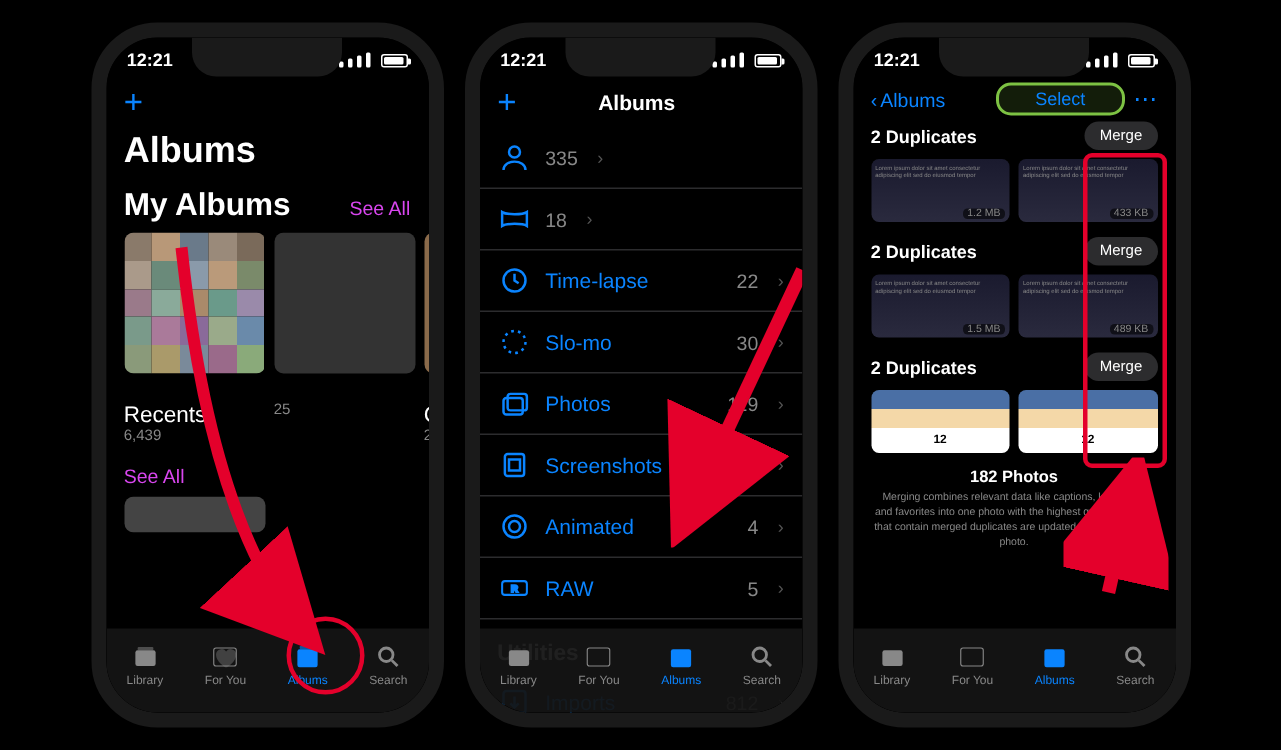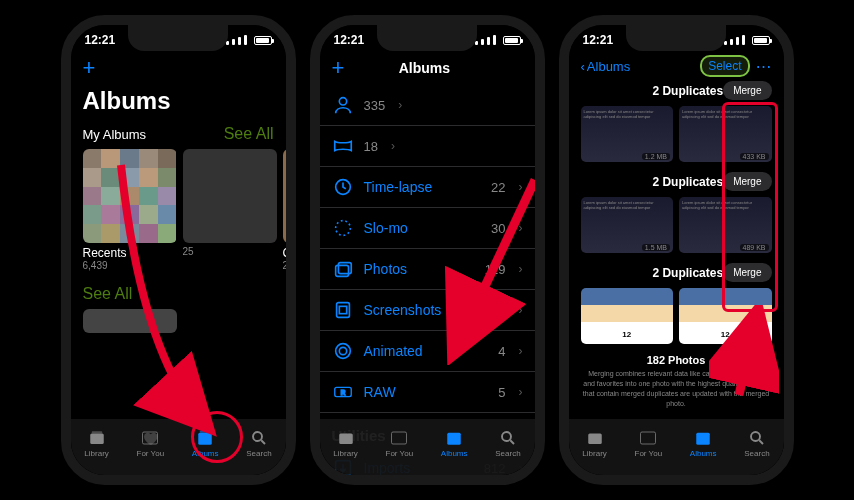--- a/index.html
+++ b/index.html
@@ -12,52 +12,52 @@
 .sig i{width:3px;background:#fff;border-radius:1px}
 .sig i:nth-child(1){height:4px}.sig i:nth-child(2){height:6px}.sig i:nth-child(3){height:8px}.sig i:nth-child(4){height:10px}
 .batt{width:18px;height:9px;border:1px solid #fff;border-radius:2px;margin-left:3px;position:relative}
 .batt::after{content:"";position:absolute;right:-3px;top:2px;width:2px;height:4px;background:#fff;border-radius:0 1px 1px 0}
 .batt i{display:block;width:13px;height:5px;background:#fff;margin:1px;border-radius:1px}
 .hdr{display:flex;align-items:center;justify-content:space-between;padding:4px 12px}
 .plus{color:#0a84ff;font-size:22px;font-weight:300}
 .title-big{font-size:24px;font-weight:700;padding:2px 12px 6px}
 .title-sm{font-size:14px;font-weight:600;text-align:center;flex:1}
 .section{display:flex;justify-content:space-between;align-items:baseline;padding:4px 12px 6px}
-.sec-title{font-size:13px;font-weight:400}
-.seeall{color:#4d7c0f;font-size:16px}
+.sec-title{font-size:21px;font-weight:700}
+.seeall{color:#d946ef;font-size:13px}
 .thumbs{display:flex;gap:6px;padding:0 12px;overflow:hidden}
 .thumb{width:94px;flex-shrink:0}
 .thumb .img{width:94px;height:94px;border-radius:6px;background:#333}
-.thumb .t1{font-size:12px;margin-top:3px}
+.thumb .t1{font-size:15px;margin-top:19px}
 .thumb .t2{font-size:10px;color:#888}
 .mosaic{display:grid;grid-template-columns:repeat(5,1fr);grid-template-rows:repeat(5,1fr);width:94px;height:94px;border-radius:6px;overflow:hidden}
 .mosaic i{display:block}
 .fav{width:94px;height:94px;border-radius:6px;background:#222;display:flex;align-items:end}
 .fav .doc{width:100%;height:55px;background:#eee;border-radius:0 0 6px 6px}
 .ppl{width:94px;height:94px;border-radius:6px;background:#1c1c1e;display:flex;align-items:center;justify-content:center}
 .tabbar{position:absolute;bottom:0;left:0;right:0;height:56px;background:rgba(20,20,20,.95);display:flex;justify-content:space-around;align-items:center;padding-bottom:8px}
 .tab{display:flex;flex-direction:column;align-items:center;gap:2px;font-size:8px;color:#888}
 .tab.active{color:#0a84ff}
 .tab svg,.tab .ico{width:20px;height:18px}
 .row{display:flex;align-items:center;gap:10px;padding:9px 12px;border-bottom:.5px solid #2c2c2e}
 .row .ico{width:22px;height:22px;display:flex;align-items:center;justify-content:center;color:#0a84ff;flex-shrink:0}
 .row .lbl{flex:1;color:#0a84ff;font-size:14px}
 .row .cnt{color:#888;font-size:13px;margin-right:3px}
 .row .chev{color:#555;font-size:12px}
 .util{font-size:15px;font-weight:700;padding:14px 12px 4px}
 .back{color:#0a84ff;font-size:13px;display:flex;align-items:center;gap:2px}
-.select-btn{color:#0a84ff;font-size:12px;border:2.5px solid #7dc243;border-radius:10px;padding:2px 6px;background:rgba(125,194,67,.15)}
+.select-btn{color:#0a84ff;font-size:12px;border:2.5px solid #7dc243;border-radius:10px;padding:2px 24px;background:rgba(125,194,67,.15)}
 .more{color:#0a84ff;font-size:16px;margin-left:6px}
 .dup-title{font-size:16px;font-weight:700;padding:4px 12px 8px}
 .dup-group{padding:0 12px 10px}
-.dup-head{display:flex;justify-content:flex-end;align-items:center;margin-bottom:6px}
+.dup-head{display:flex;justify-content:space-between;align-items:center;margin-bottom:6px}
 .dup-head .dt{font-size:12px;font-weight:600}
 .merge{background:#2c2c2e;color:#fff;font-size:10px;padding:4px 10px;border-radius:11px;border:none}
 .dup-imgs{display:flex;gap:6px}
-.dup-imgs .di{flex:1;height:56px;background:#2a2a3a;border-radius:5px;position:relative;overflow:hidden}
+.dup-imgs .di{flex:1;height:42px;background:#2a2a3a;border-radius:5px;position:relative;overflow:hidden}
 .di .sz{position:absolute;bottom:2px;right:3px;font-size:7px;background:rgba(0,0,0,.6);padding:1px 3px;border-radius:3px}
 .di.text{background:linear-gradient(#1a1a2e,#2a2a3e);padding:3px;font-size:4px;line-height:5px;color:#888;overflow:hidden}
 .di.photo{background:linear-gradient(180deg,#4a6fa5 30%,#f4d8a8 30% 60%,#fff 60%);display:flex;align-items:end;justify-content:center}
 .di.photo .cal{background:#fff;color:#000;font-size:8px;font-weight:700;padding:2px 4px;margin-bottom:3px;border-radius:2px}
 .footer-note{font-size:7px;color:#888;text-align:center;padding:0 14px;line-height:10px}
 .footer-title{font-size:11px;font-weight:600;text-align:center;margin-bottom:3px}
 .arrow{position:absolute;pointer-events:none}
 .circle-hl{position:absolute;border:3.5px solid #e4002b;border-radius:50%}
 .merge-box{position:absolute;border:3px solid #e4002b;border-radius:6px}
 </style>

